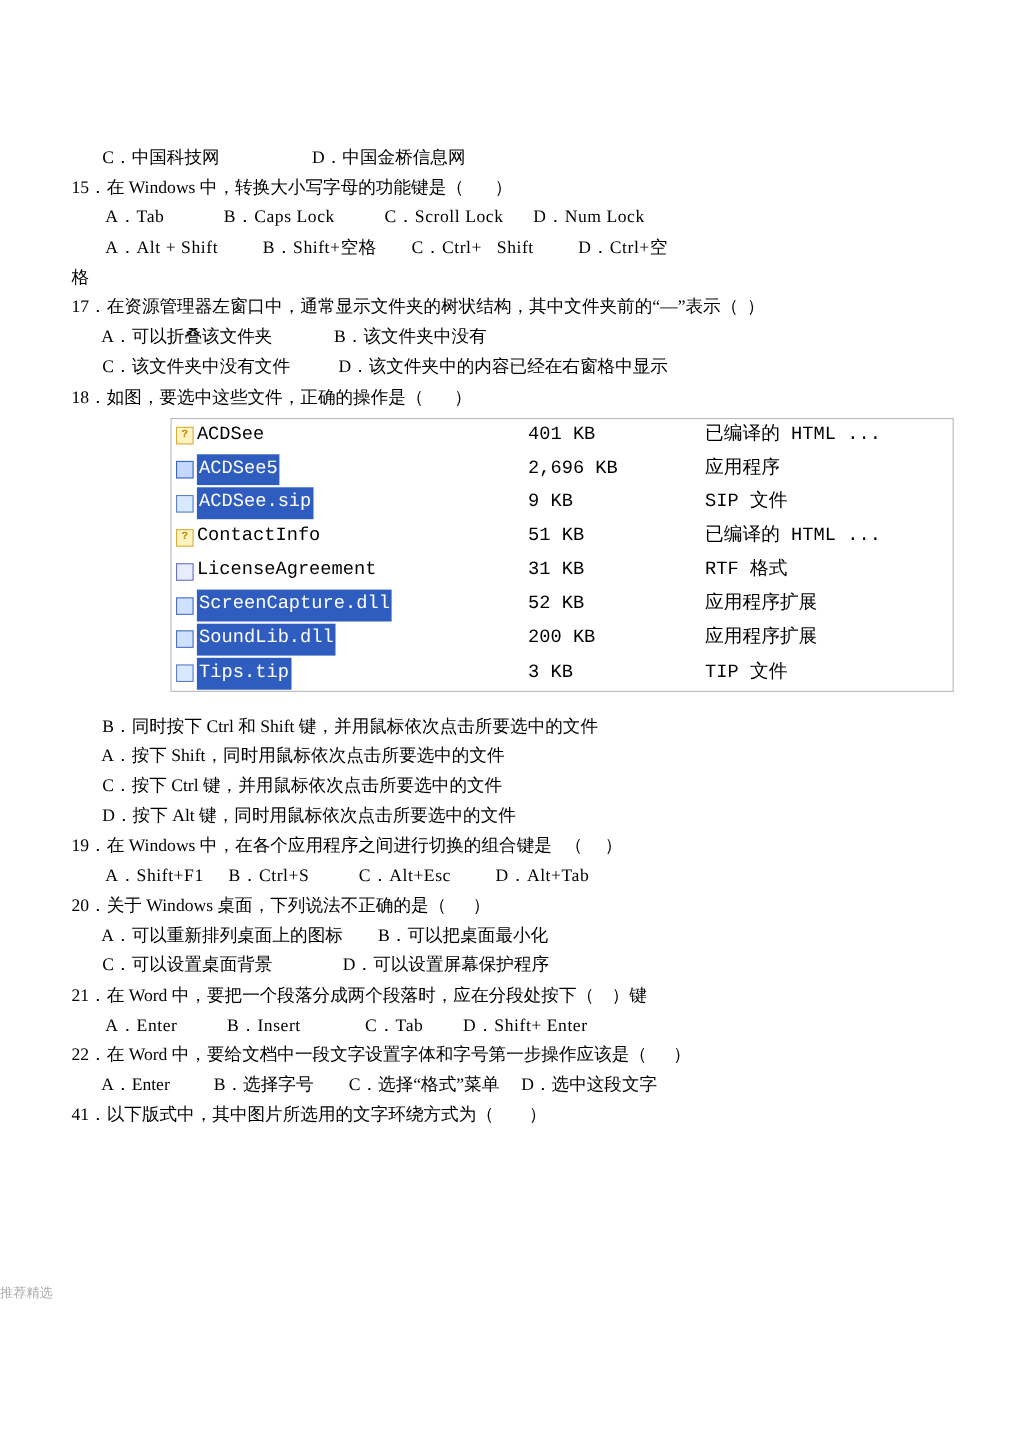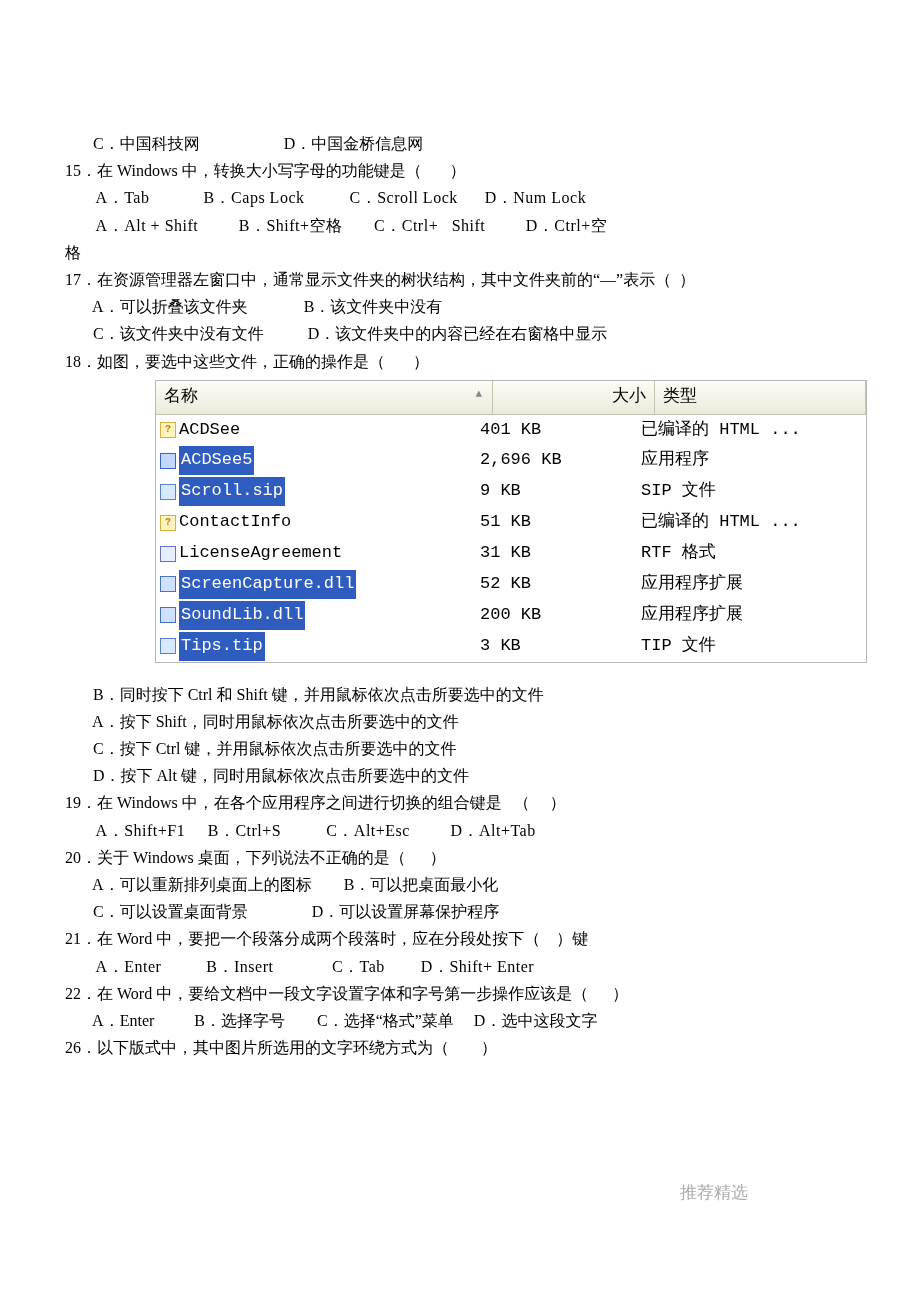--- a/index.html
+++ b/index.html
@@ -1,19 +1,19 @@
 <!DOCTYPE html>
 <html><head>
 <meta charset="utf-8">
 <style>
   body{margin:0;background:#fff;font-family:"SimSun","宋体",serif;font-size:16px;color:#000;line-height:1.7}
   .page{width:748px;min-height:1300px;box-sizing:border-box;padding:130px 80px 40px 65px;position:relative}
   .row{white-space:pre}
   .mono{font-family:Liberation Serif, serif;letter-spacing:.5px}
-  .footer{position:absolute;bottom:92px;left:0;right:0;text-align:right;color:#aaa;font-size:17px}
+  .footer{position:absolute;bottom:115px;left:0;right:0;text-align:left;color:#aaa;font-size:12px}
   
   .filelist{border:1px solid #b8b8b8;margin:5px 0 18px 90px;width:710px;font-family:"Courier New","SimSun",monospace;font-size:17px;background:#fff}
   .fl-head{display:flex;background:linear-gradient(#fcfcf6,#eceadb);border-bottom:1px solid #c6c3b3}
   .fl-head div{padding:2px 8px;border-right:1px solid #c6c3b3}
   .fl-head .col-name{flex:0 0 320px;position:relative}
   .fl-head .col-size{flex:0 0 145px;text-align:right}
   .fl-head .col-type{flex:1}
   .fl-head .sort{position:absolute;right:10px;top:4px;color:#888;font-size:11px}
   .fl-row{display:flex;padding:1px 0}
   .fl-row .cell-name{flex:0 0 320px;padding-left:4px;display:flex;align-items:center;gap:3px}
@@ -38,49 +38,41 @@
   <div class="row">15．在 Windows 中，转换大小写字母的功能键是（       ）</div>
   <div class="row mono">       A．Tab            B．Caps Lock          C．Scroll Lock      D．Num Lock</div>
   <div class="row mono">       A．Alt + Shift         B．Shift+空格       C．Ctrl+   Shift         D．Ctrl+空</div>
   <div class="row">格</div>
   <div class="row">17．在资源管理器左窗口中，通常显示文件夹的树状结构，其中文件夹前的“—”表示（  ）</div>
   <div class="row">       A．可以折叠该文件夹              B．该文件夹中没有</div>
   <div class="row">       C．该文件夹中没有文件           D．该文件夹中的内容已经在右窗格中显示</div>
   <div class="row">18．如图，要选中这些文件，正确的操作是（       ）</div>
 
   <div class="filelist">
-    <div class="fl-head">
-      <div class="col-name">
-        <span>名称</span>
-        <span class="sort">▲</span>
-      </div>
-      <div class="col-size">大小</div>
-      <div class="col-type">类型</div>
-    </div>
     <div id="fl-body">
         <div class="fl-row">
           <div class="cell-name">
             <span class="ico chm"><span class="q">?</span></span>
             <span class="lbl">ACDSee</span>
           </div>
           <div class="cell-size">401 KB</div>
           <div class="cell-type">已编译的 HTML ...</div>
         </div>
         <div class="fl-row sel">
           <div class="cell-name">
             <span class="ico exe"></span>
             <span class="lbl">ACDSee5</span>
           </div>
           <div class="cell-size">2,696 KB</div>
           <div class="cell-type">应用程序</div>
         </div>
         <div class="fl-row sel">
           <div class="cell-name">
             <span class="ico sip"></span>
-            <span class="lbl">Scroll.sip</span>
+            <span class="lbl">ACDSee.sip</span>
           </div>
           <div class="cell-size">9 KB</div>
           <div class="cell-type">SIP 文件</div>
         </div>
         <div class="fl-row">
           <div class="cell-name">
             <span class="ico chm"><span class="q">?</span></span>
             <span class="lbl">ContactInfo</span>
           </div>
           <div class="cell-size">51 KB</div>
@@ -127,16 +119,16 @@
   <div class="row">       D．按下 Alt 键，同时用鼠标依次点击所要选中的文件</div>
   <div class="row">19．在 Windows 中，在各个应用程序之间进行切换的组合键是   （     ）</div>
   <div class="row mono">       A．Shift+F1     B．Ctrl+S          C．Alt+Esc         D．Alt+Tab</div>
   <div class="row">20．关于 Windows 桌面，下列说法不正确的是（      ）</div>
   <div class="row">       A．可以重新排列桌面上的图标        B．可以把桌面最小化</div>
   <div class="row">       C．可以设置桌面背景                D．可以设置屏幕保护程序</div>
   <div class="row">21．在 Word 中，要把一个段落分成两个段落时，应在分段处按下（    ）键</div>
   <div class="row mono">       A．Enter          B．Insert             C．Tab        D．Shift+ Enter</div>
   <div class="row">22．在 Word 中，要给文档中一段文字设置字体和字号第一步操作应该是（      ）</div>
   <div class="row">       A．Enter          B．选择字号        C．选择“格式”菜单     D．选中这段文字</div>
-  <div class="row">26．以下版式中，其中图片所选用的文字环绕方式为（        ）</div>
+  <div class="row">41．以下版式中，其中图片所选用的文字环绕方式为（        ）</div>
 
   <div class="footer">推荐精选</div>
 </div>
 
 </body></html>

